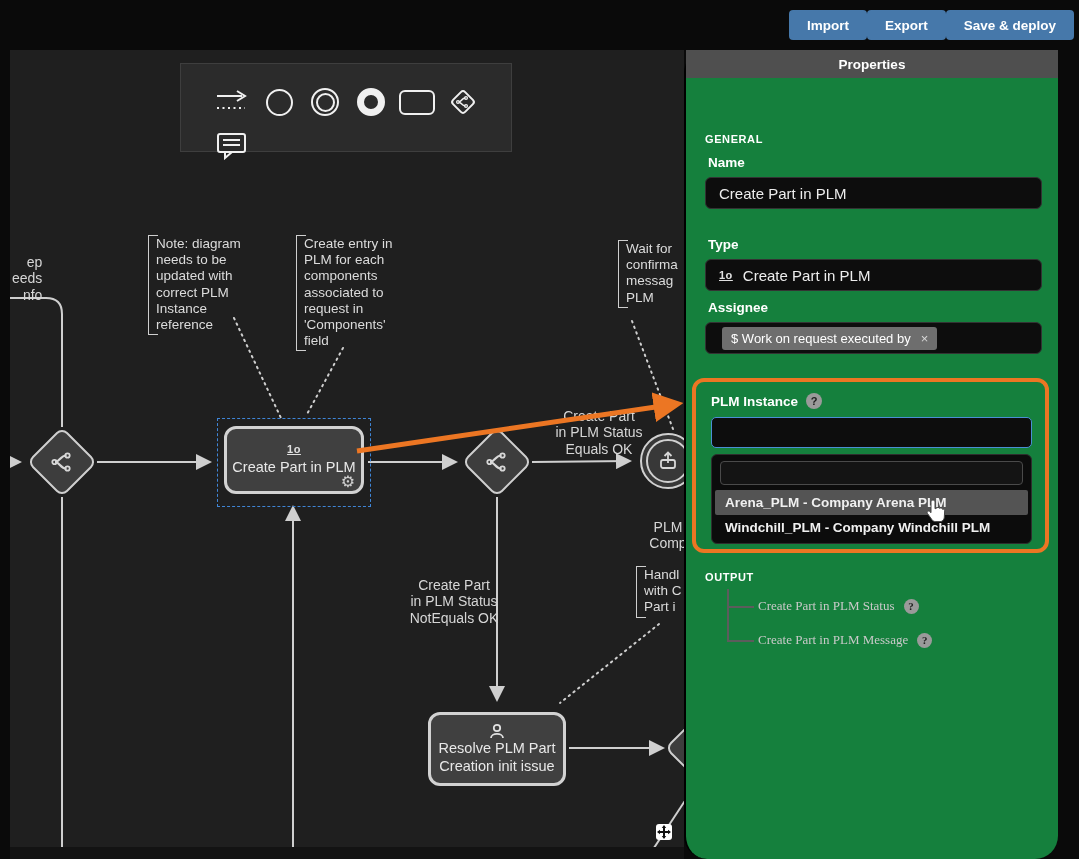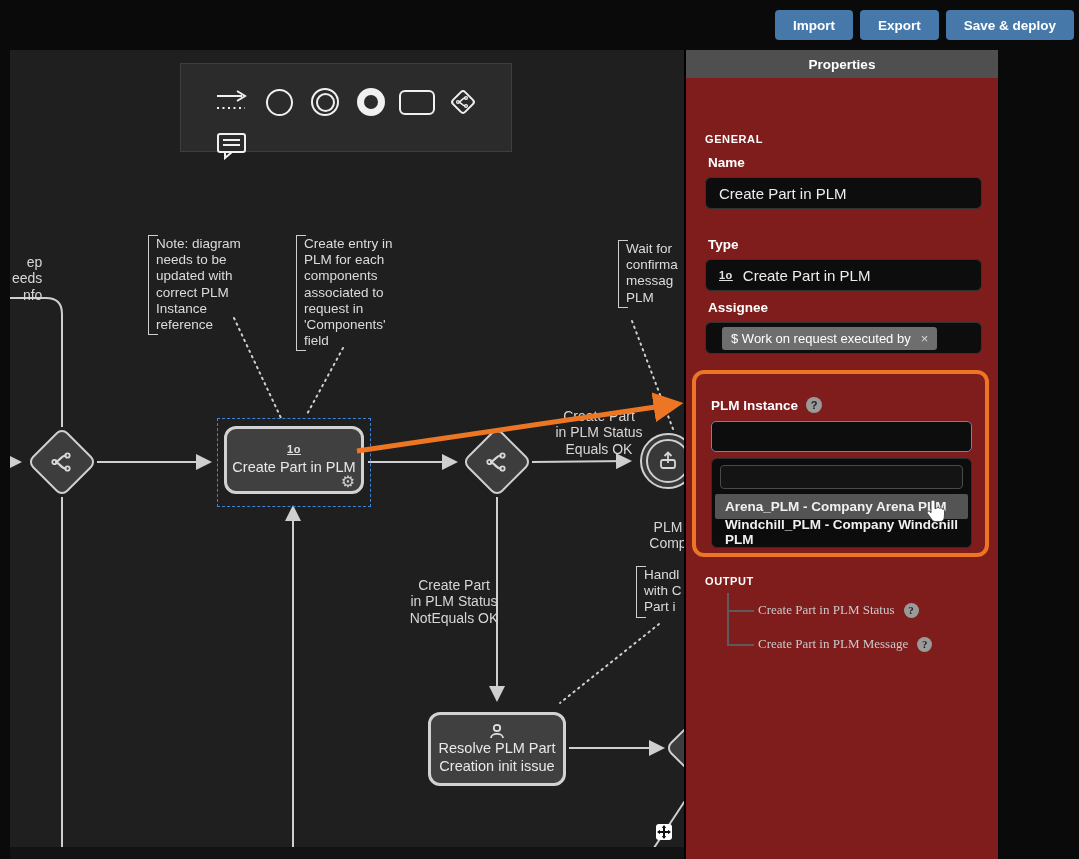--- a/index.html
+++ b/index.html
@@ -7,21 +7,21 @@
   body {
     position: relative; overflow: hidden;
     background: #0a0a0a;
     font-family: "Liberation Sans", sans-serif;
     color: #e6e6e6;
   }
   .abs { position:absolute; }
 
   
   .topbar { left:0; top:0; width:1079px; height:50px; background:#0a0a0a;
-            display:flex; align-items:flex-start; justify-content:flex-end; gap:7px; padding:10px 5px 0 0; }
+            display:flex; align-items:flex-start; justify-content:flex-end; padding:10px 5px 0 0; }
   .btn { background:#4678aa; color:#fff; font-weight:bold; font-size:13.5px;
          border:none; border-radius:4px; height:30px; padding:0 18px; cursor:pointer; }
 
   
   .canvas { left:10px; top:50px; width:674px; height:797px; background:#1f1f1f; overflow:hidden; }
   .canvas-bottom-strip { left:10px; top:847px; width:674px; height:12px; background:#131313; }
 
   
   .palette { left:170px; top:13px; width:332px; height:89px; background:#2b2b2b; border:1px solid #3e3e3e; }
   .pal-icon { position:absolute; width:44px; height:40px; display:flex; align-items:center; justify-content:center; }
@@ -47,35 +47,35 @@
   .gear { position:absolute; right:6px; bottom:1px; font-size:16px; color:#cfcfcf; line-height:1; }
   .gateway { position:absolute; width:50px; height:50px; background:#3d3d3d; border:2.5px solid #cfcfcf;
              border-radius:8px; transform:rotate(45deg); display:flex; align-items:center; justify-content:center; }
   .gw-icon { transform:rotate(-45deg); }
   .event { position:absolute; width:56px; height:56px; border:2.5px solid #d0d0d0; border-radius:50%;
            background:#383838; display:flex; align-items:center; justify-content:center; }
   .event-inner { width:44px; height:44px; border:2px solid #d0d0d0; border-radius:50%;
                  display:flex; align-items:center; justify-content:center; }
 
   
-  .panel { left:684px; top:50px; width:314px; height:809px; background:#7f1d1d; border-left:2px solid #000; }
+  .panel { left:684px; top:50px; width:374px; height:809px; background:#15803d; border-left:2px solid #000;border-radius:23px; }
   .panel-header { height:28px; background:#4f4f4f; color:#fff; font-weight:bold; font-size:13.5px;
                   display:flex; align-items:center; justify-content:center; }
   .panel-body { padding:0 16px 0 19px; }
   .sec-label { color:#fff; font-weight:bold; font-size:11px; letter-spacing:0.6px; }
   .field-label { color:#fff; font-weight:bold; font-size:13.5px; margin:0 0 0 3px; }
   .tb { width:100%; background:#0d0d0d; border:1px solid #333; border-radius:6px; height:32px;
         display:flex; align-items:center; padding:0 13px; color:#ededed; font-size:15px; gap:10px; }
   input.tb { outline:none; }
   .chip { background:#6e6e6e; color:#fff; font-size:13px; border-radius:3px; padding:4px 9px;
           display:inline-flex; gap:10px; align-items:center; }
   .chip-x { color:#d8d8d8; font-size:13px; cursor:pointer; }
   .help { width:16px; height:16px; border-radius:50%; background:#9a9a9a; color:#1c1c1c; font-size:11px;
           font-weight:bold; display:inline-flex; align-items:center; justify-content:center; flex:0 0 auto; }
-  .hl-box { border:4px solid #ec7623; border-radius:12px; margin:16px -7px 0 -13px; padding:21px 13px 5px 15px; }
+  .hl-box { border:4px solid #ec7623; border-radius:12px; margin:24px -7px 0 -13px; padding:9px 13px 5px 15px; }
   .plm-row { display:flex; align-items:center; gap:8px; margin-top:2px; }
   .plm-input { width:100%; height:31px; background:#0d0d0d; border:1px solid #4a8fd4; border-radius:5px;
                margin-top:8px; color:#ededed; font-size:14px; padding:0 10px; outline:none; }
   .dropdown { margin-top:6px; background:#0c0c0c; border:1px solid #2e2e2e; border-radius:6px; padding:6px 3px 3px 3px; }
   .dd-search { display:block; width:calc(100% - 10px); height:24px; margin:0 5px 5px 5px; background:#141414;
                border:1px solid #4a4a4a; border-radius:4px; color:#ededed; font-size:13px; padding:0 8px; outline:none; }
   .dd-option { height:25px; display:flex; align-items:center; padding:0 10px; color:#f0f0f0;
                font-weight:bold; font-size:13.5px; cursor:pointer; }
   .dd-option.hovered { background:#545454; border-radius:2px; }
   .out-tree { position:relative; margin-top:6px;font-family:Liberation Serif, serif; }

